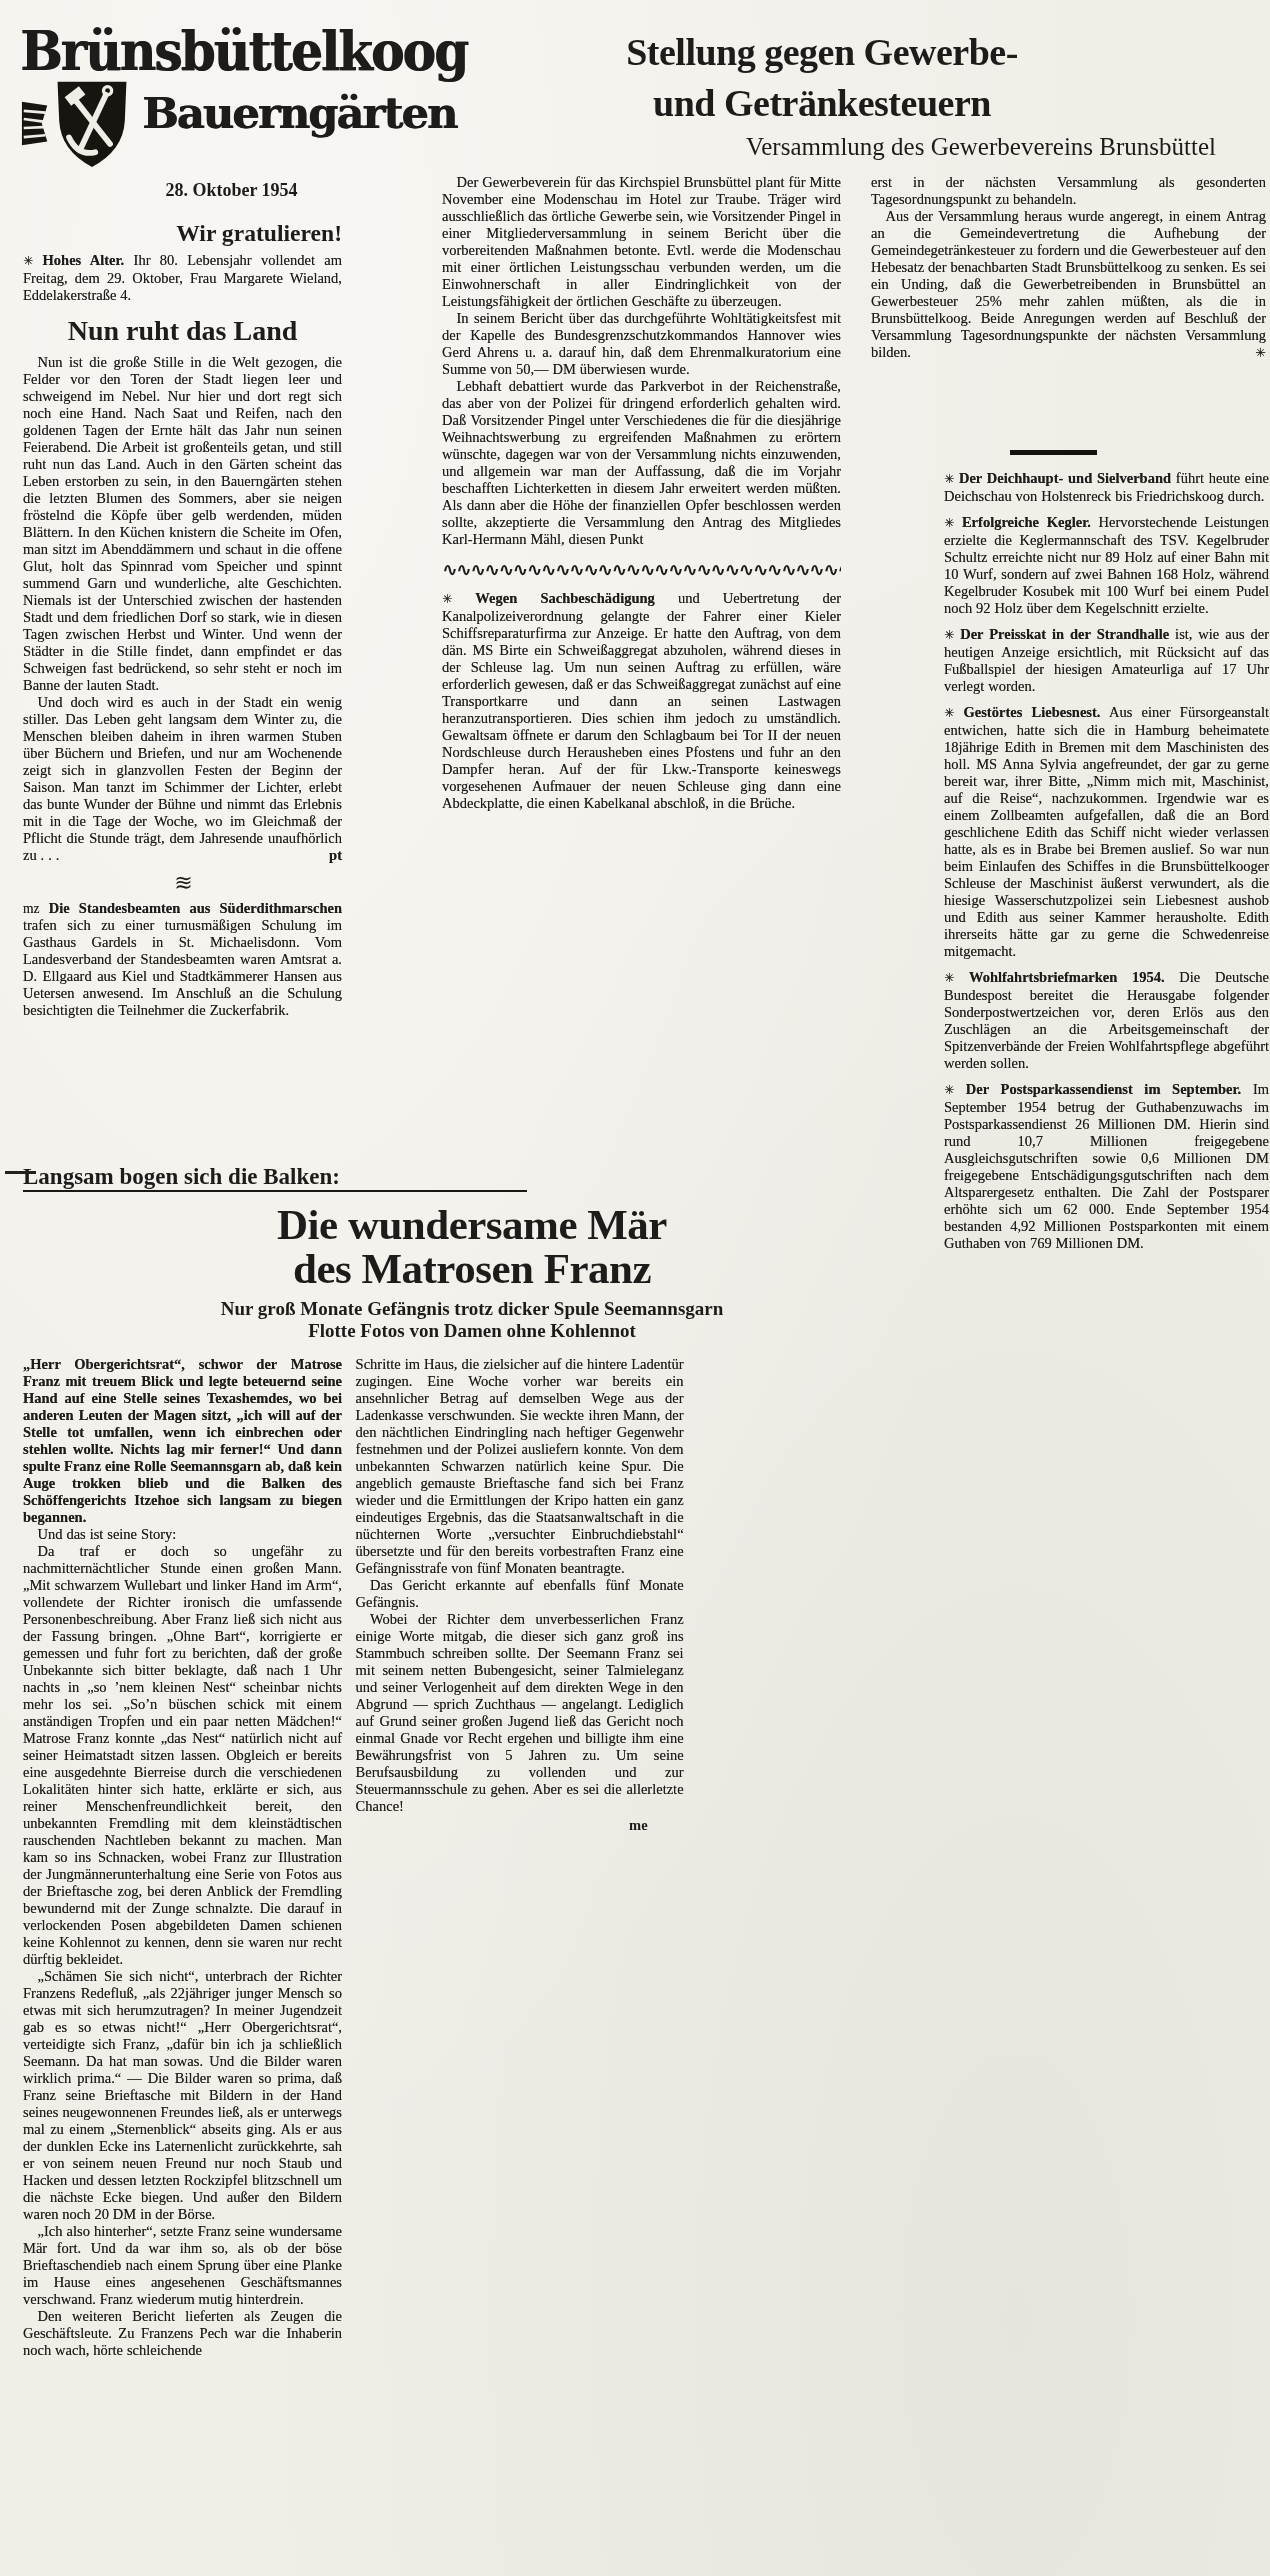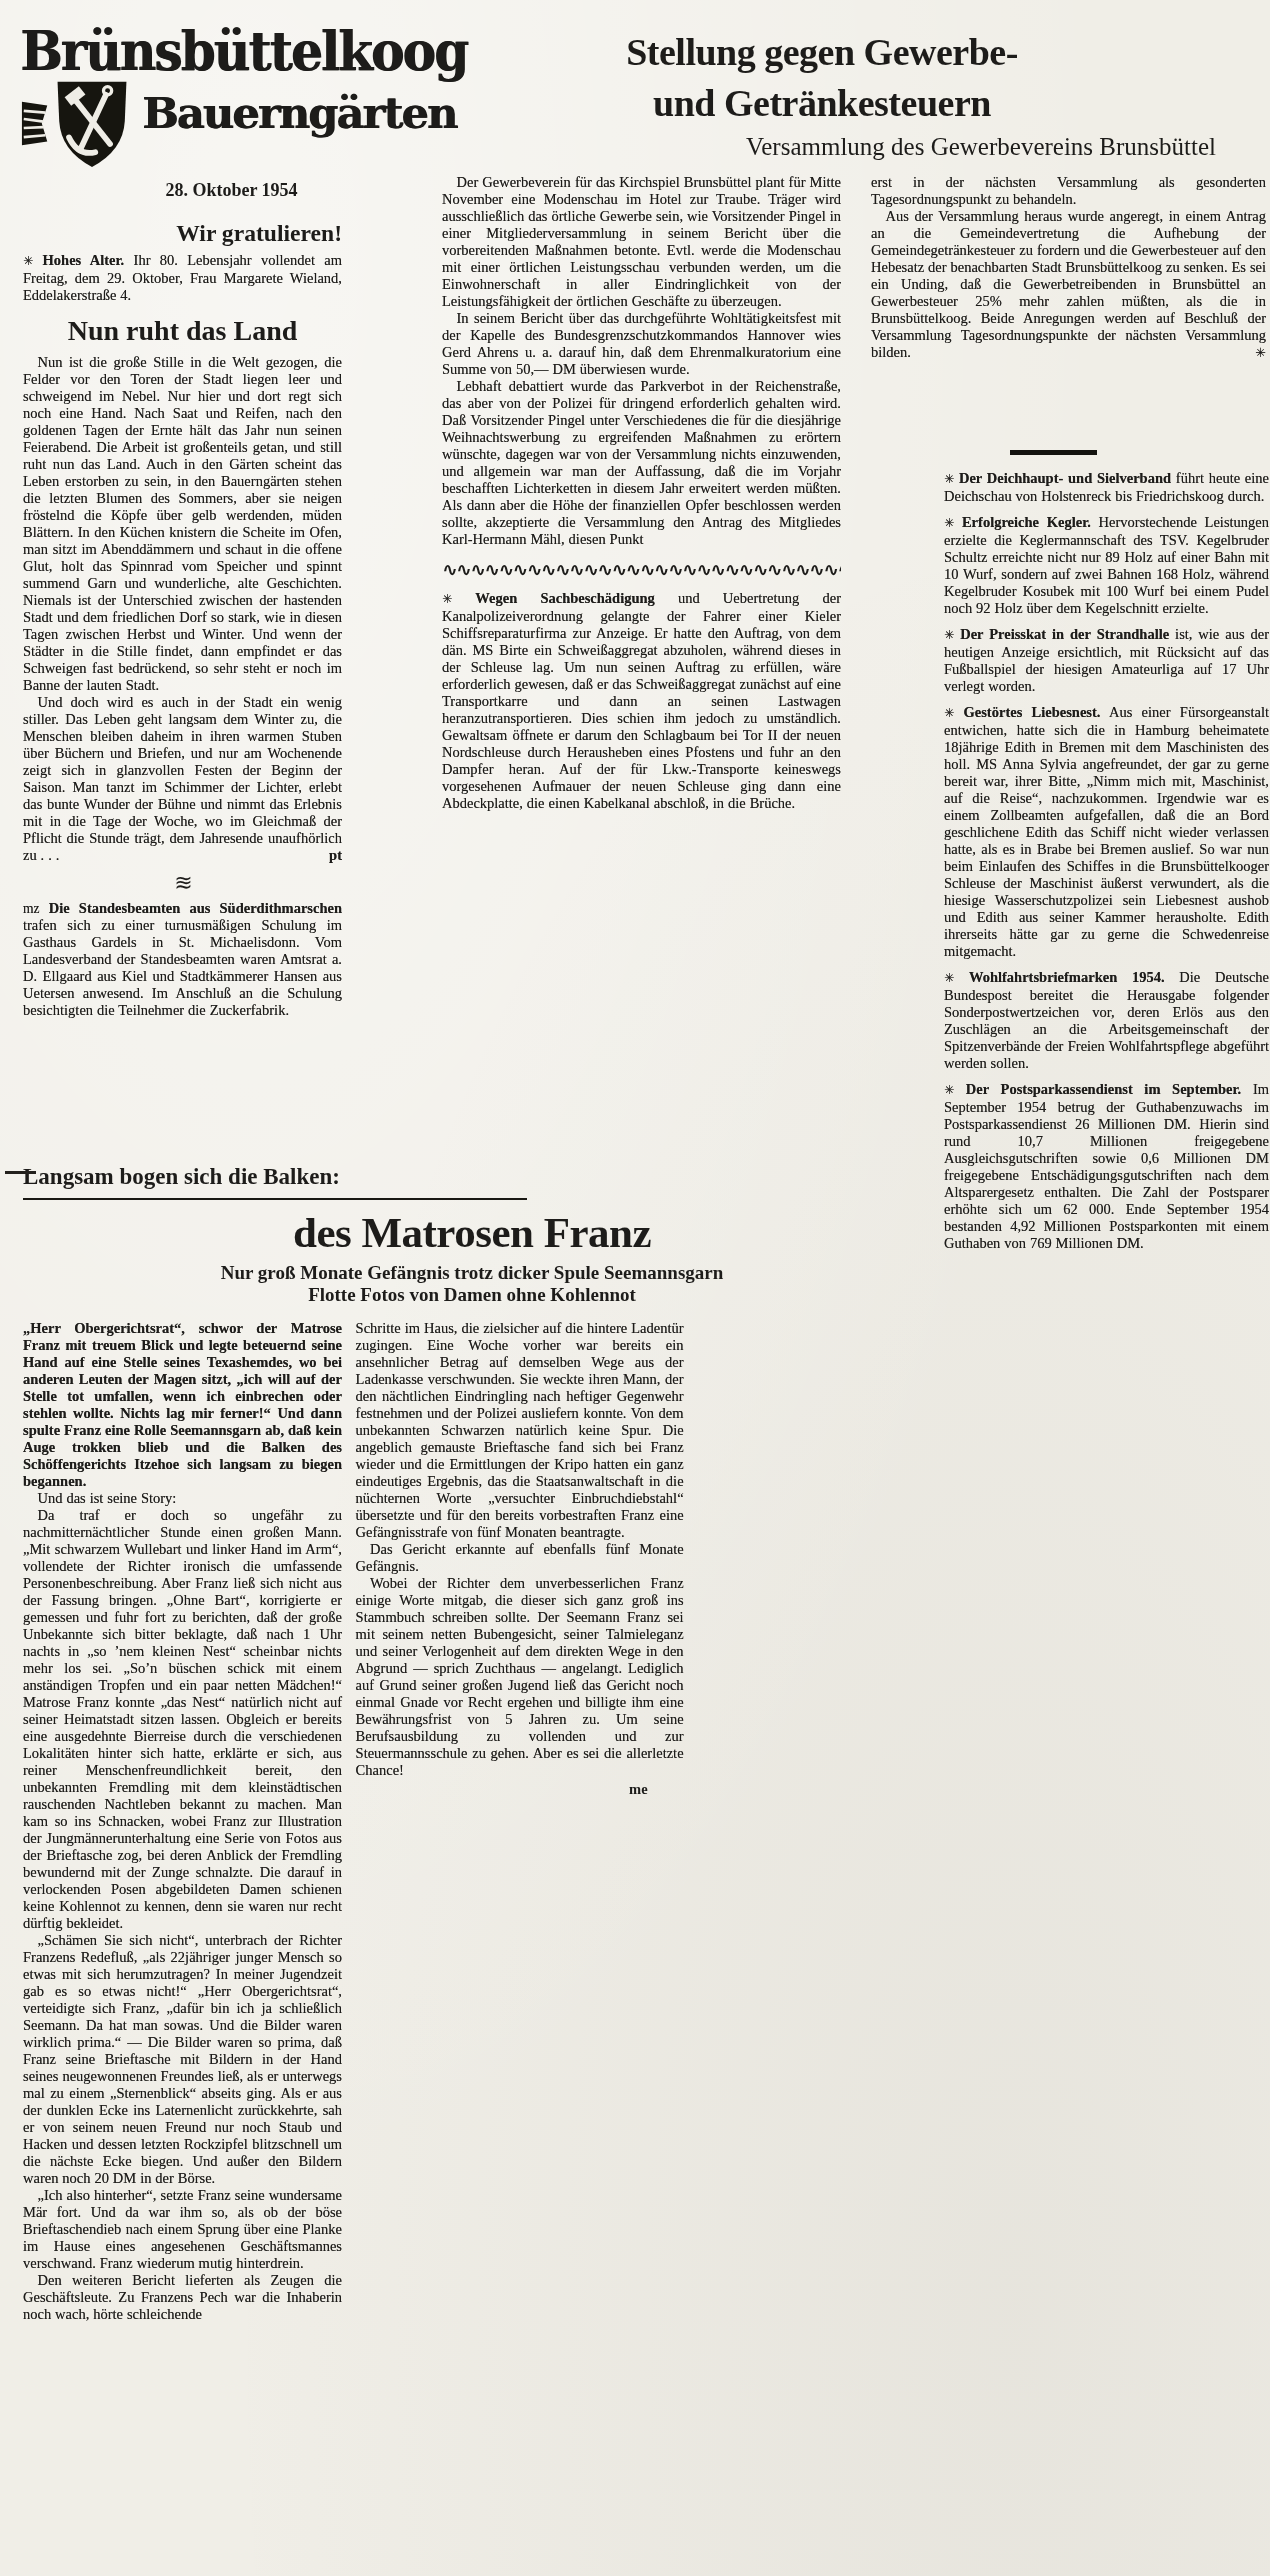--- a/index.html
+++ b/index.html
@@ -48,21 +48,21 @@
   .star{font-family:"DejaVu Sans",sans-serif;font-size:12.2px;}
   .endstar{float:right;font-family:"DejaVu Sans",sans-serif;font-size:12.7px;}
   
   #rightrule{left:1010px;top:450px;width:87px;height:4.5px;background:#14130f;}
   #rightcol{left:944px;top:470px;width:325px;}
   #rightcol p{margin-bottom:9px;}
   
   #bottomarticle{left:23px;top:1164px;width:898px;}
   .kick-dash{position:absolute;left:-18px;top:7.3px;width:31px;height:2.7px;background:#23211d;}
   .b-kicker{display:inline-block;font-weight:bold;font-size:23px;line-height:25.4px;
-    border-bottom:2.7px solid #191813;padding-bottom:9px;width:504px;}
+    border-bottom:2.7px solid #191813;padding-bottom:1px;width:504px;}
   .b-headline{font-weight:bold;font-size:43px;line-height:44px;text-align:center;margin-top:11px;
     letter-spacing:-0.5px;}
   .b-sub{font-weight:bold;font-size:19px;line-height:22px;text-align:center;margin-top:6.4px;}
   .b-cols{display:flex;gap:13.6px;margin-top:14.5px;}
   .b-col1{width:319px;}
   .b-col2{width:328px;}
   .lead-bold{font-weight:bold;}
   .sig-me{display:block;text-align:right;padding-right:36px;font-weight:bold;margin-top:1.8px;}
   .emblem-banner{margin-top:22px;}
 </style>
@@ -141,20 +141,21 @@
   <p class="noindent"><span class="star">✳</span> <b>Wohlfahrtsbriefmarken 1954.</b> <span>Die Deutsche Bundespost bereitet die Herausgabe folgender Sonderpostwertzeichen vor, deren Erlös aus den Zuschlägen an die Arbeitsgemeinschaft der Spitzenverbände der Freien Wohlfahrtspflege abgeführt werden sollen.</span></p>
   <p class="noindent"><span class="star">✳</span> <b>Der Postsparkassendienst im September.</b> <span>Im September 1954 betrug der Guthabenzuwachs im Postsparkassendienst 26 Millionen DM. Hierin sind rund 10,7 Millionen freigegebene Ausgleichsgutschriften sowie 0,6 Millionen DM freigegebene Entschädigungsgutschriften nach dem Altsparergesetz enthalten. Die Zahl der Postsparer erhöhte sich um 62 000. Ende September 1954 bestanden 4,92 Millionen Postsparkonten mit einem Guthaben von 769 Millionen DM.</span></p>
 </div>
 
 <div id="bottomarticle" class="abs">
   <div style="position:relative;">
     <div class="kick-dash"></div>
     <div class="b-kicker">Langsam bogen sich die Balken:</div>
   </div>
   <div class="b-headline">
+    <div>Die wundersame Mär</div>
     <div>des Matrosen Franz</div>
   </div>
   <div class="b-sub">
     <div>Nur groß Monate Gefängnis trotz dicker Spule Seemannsgarn</div>
     <div>Flotte Fotos von Damen ohne Kohlennot</div>
   </div>
   <div class="b-cols">
     <div class="b-col1">
       <p class="lead-bold noindent">„Herr Obergerichtsrat“, schwor der Matrose Franz mit treuem Blick und legte beteuernd seine Hand auf eine Stelle seines Texashemdes, wo bei anderen Leuten der Magen sitzt, „ich will auf der Stelle tot umfallen, wenn ich einbrechen oder stehlen wollte. Nichts lag mir ferner!“ Und dann spulte Franz eine Rolle Seemannsgarn ab, daß kein Auge trokken blieb und die Balken des Schöffengerichts Itzehoe sich langsam zu biegen begannen.</p>
       <p>Und das ist seine Story:</p>

